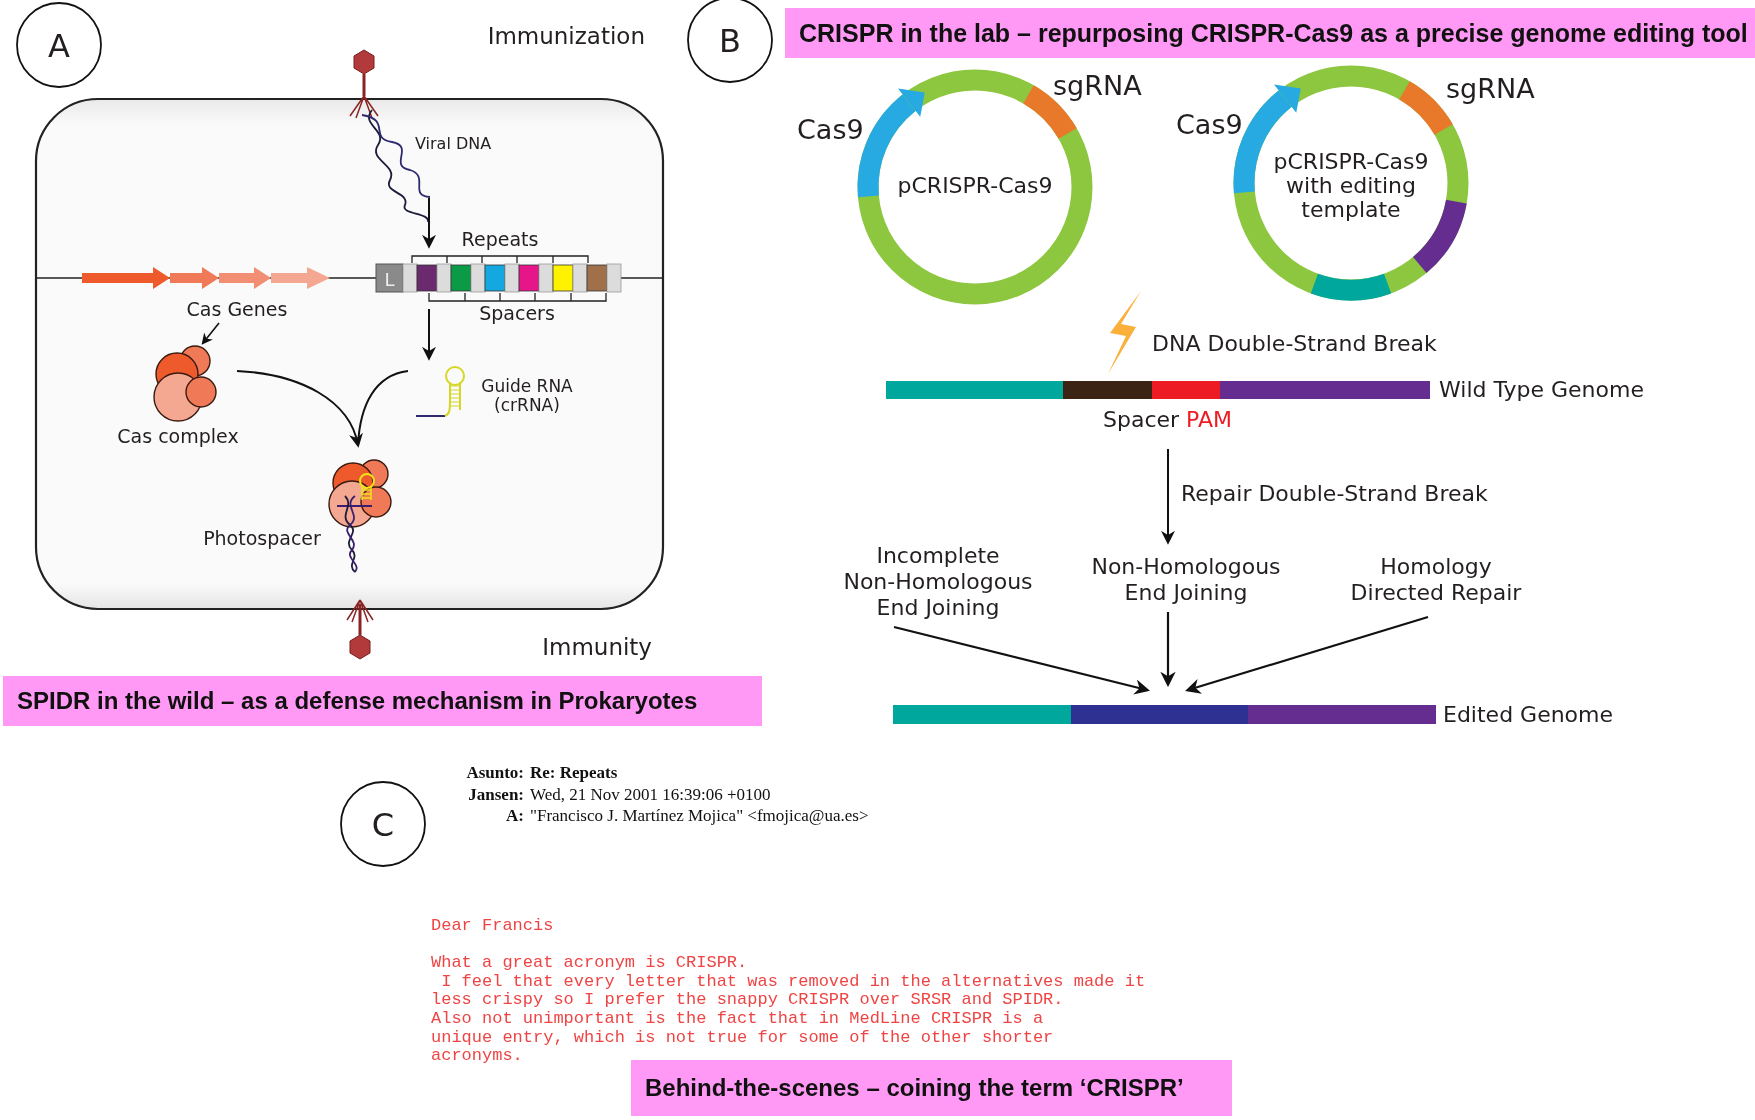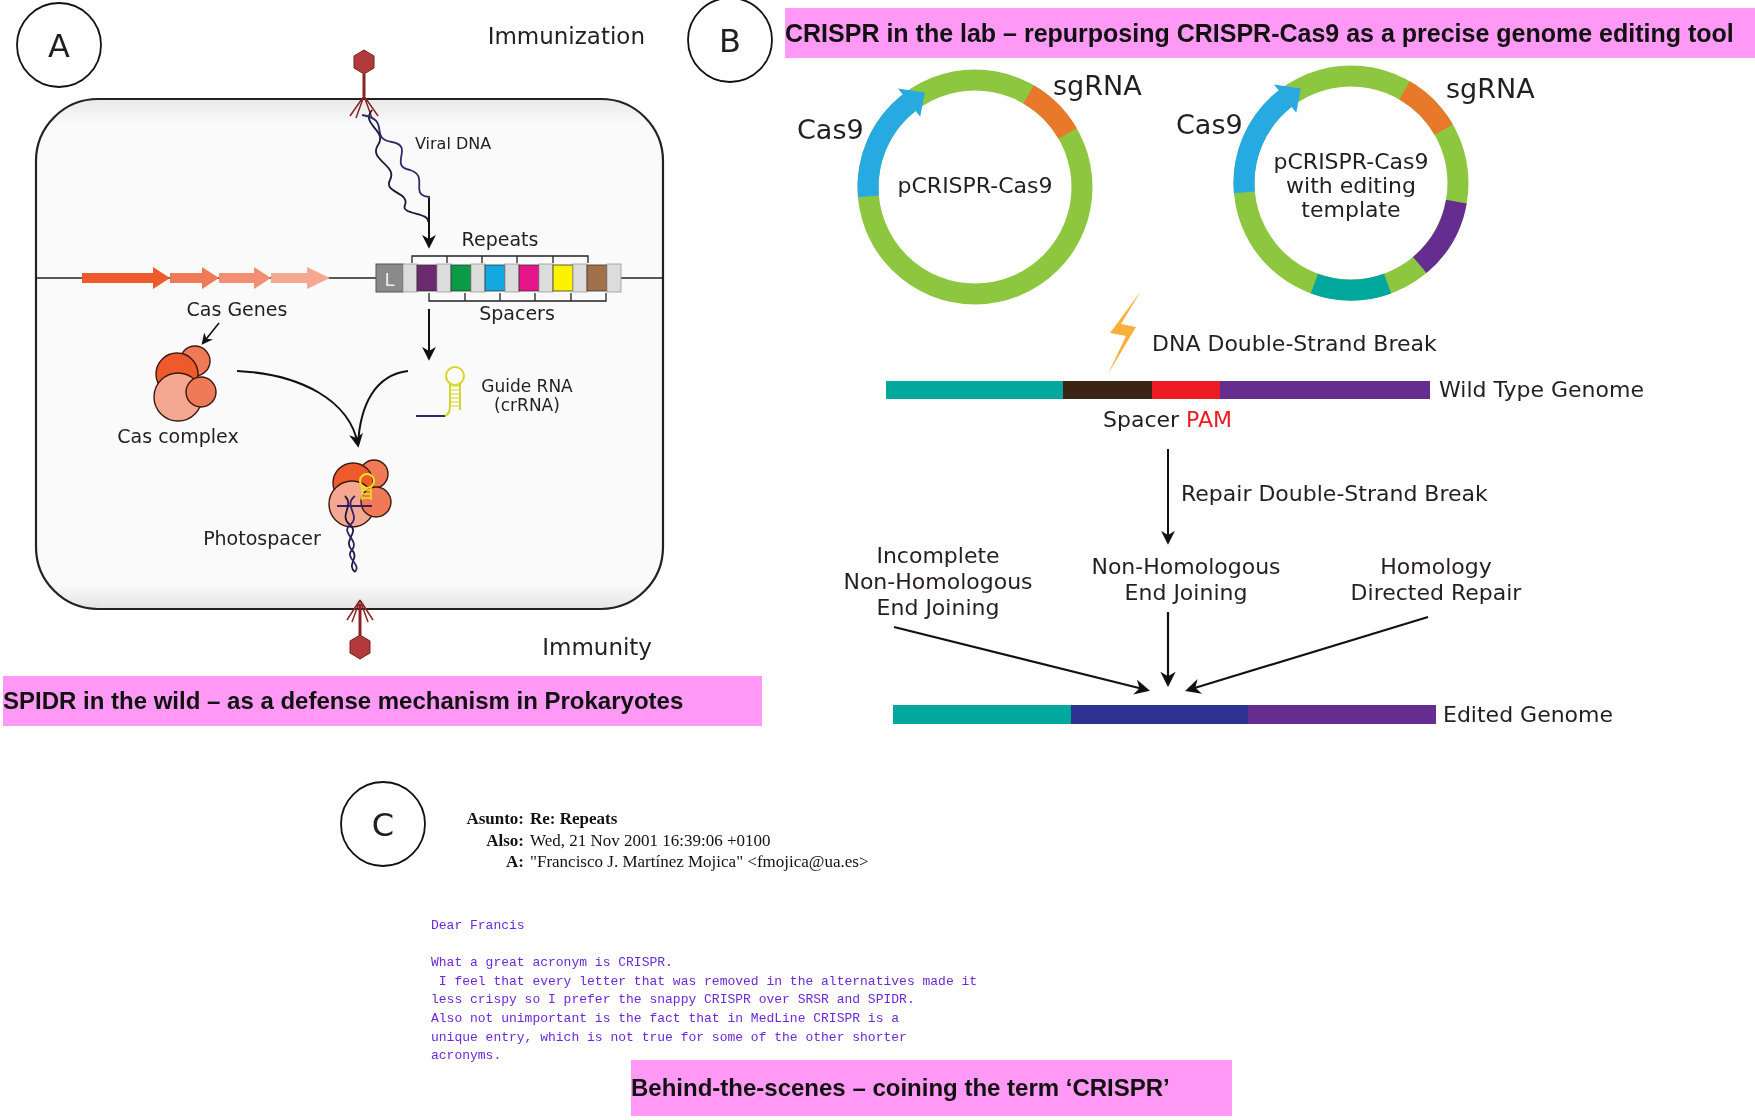--- a/index.html
+++ b/index.html
@@ -1,23 +1,23 @@
 <!DOCTYPE html>
 <html><head>
 <meta charset="utf-8">
 <style>
   html,body{margin:0;padding:0;background:#fff;}
   body{width:1755px;height:1120px;position:relative;overflow:hidden;font-family:"DejaVu Sans",sans-serif;color:#1a1a1a;}
   svg{position:absolute;left:0;top:0;}
   .lbl{font-family:"DejaVu Sans",sans-serif;fill:#231f20;}
-  .banner{position:absolute;background:#ff99f5;font-family:"Liberation Sans",sans-serif;font-weight:bold;color:#111;white-space:nowrap;display:flex;align-items:center;box-sizing:border-box;}
-  .email-hdr{position:absolute;left:440px;top:762px;font-family:"Liberation Serif",serif;font-size:17px;line-height:21.5px;color:#111;margin-top:46px;}
+  .banner{position:absolute;background:#ff99f5;font-family:"Liberation Sans",sans-serif;font-weight:bold;color:#111;white-space:nowrap;display:flex;align-items:center;box-sizing:border-box;padding-left:14px;}
+  .email-hdr{position:absolute;left:440px;top:762px;font-family:"Liberation Serif",serif;font-size:17px;line-height:21.5px;color:#111;}
   .email-hdr .row{display:flex;}
   .email-hdr .k{width:84px;text-align:right;font-weight:bold;margin-right:6px;}
-  .email-body{position:absolute;left:431px;top:917px;font-family:"Liberation Mono",monospace;font-size:13px;line-height:18.6px;color:#6d28d9;white-space:pre;}
+  .email-body{position:absolute;left:431px;top:917px;font-family:"Liberation Mono",monospace;font-size:17px;line-height:18.6px;color:#ef4444;white-space:pre;}
 </style>
 </head>
 <body>
 
 <svg width="1755" height="1120" viewBox="0 0 1755 1120">
   <defs>
     <linearGradient id="cellGrad" x1="0" y1="0" x2="0" y2="1">
       <stop offset="0" stop-color="#e9e9e9"></stop>
       <stop offset="0.05" stop-color="#fafafa"></stop>
       <stop offset="0.95" stop-color="#fafafa"></stop>
@@ -201,21 +201,21 @@
 <div class="banner" style="left:785px;top:8px;width:970px;height:50px;font-size:25px;">CRISPR in the lab – repurposing CRISPR-Cas9 as a precise genome editing tool</div>
 <div class="banner" style="left:3px;top:676px;width:759px;height:50px;font-size:24px;">SPIDR in the wild – as a defense mechanism in Prokaryotes</div>
 <div class="banner" style="left:631px;top:1060px;width:601px;height:56px;font-size:24px;">Behind-the-scenes – coining the term ‘CRISPR’</div>
 
 <div class="email-hdr" id="email-hdr">
     <div class="row">
       <span class="k">Asunto:</span>
       <span style="font-weight: bold;">Re: Repeats</span>
     </div>
     <div class="row">
-      <span class="k">Also:</span>
+      <span class="k">Jansen:</span>
       <span>Wed, 21 Nov 2001 16:39:06 +0100</span>
     </div>
     <div class="row">
       <span class="k">A:</span>
       <span>"Francisco J. Martínez Mojica" &lt;fmojica@ua.es&gt;</span>
     </div>
   </div>
 
 <div class="email-body">Dear Francis
 

